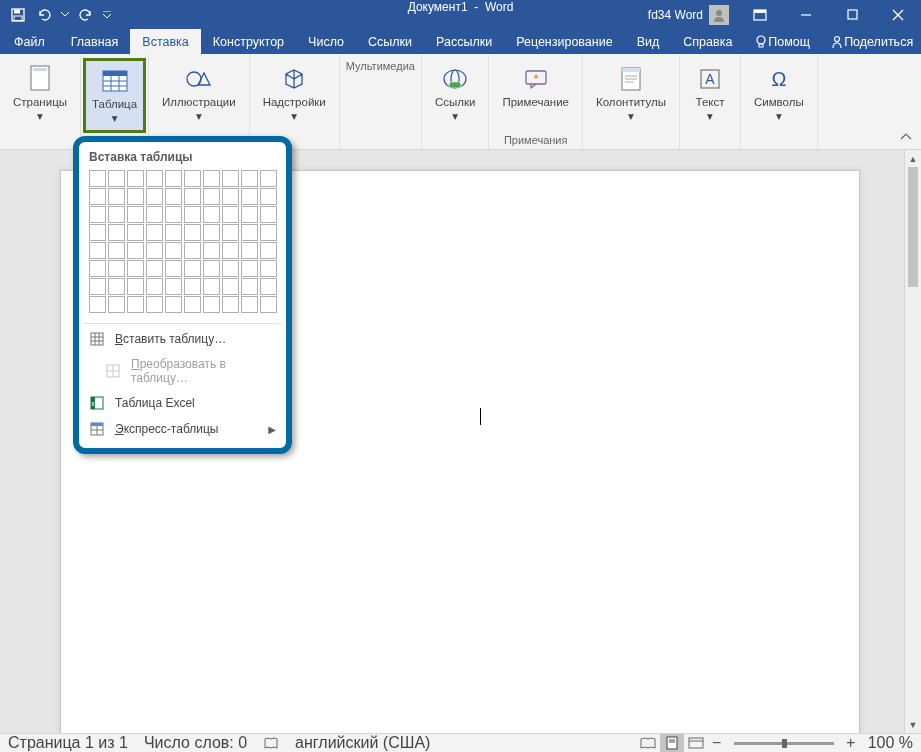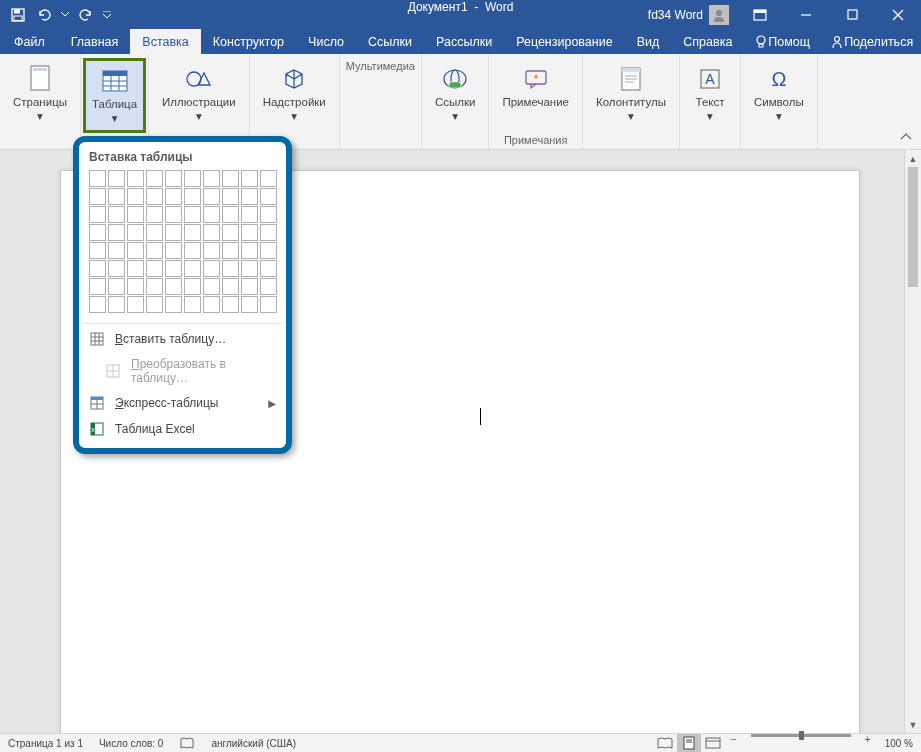--- a/index.html
+++ b/index.html
@@ -43,21 +43,21 @@
 .dd-head { font-size: 12px; font-weight: bold; color: #5b5b5b; padding: 8px 10px 6px; }
 .table-grid { display: grid; grid-template-columns: repeat(10, 18px); gap: 1px; padding: 0 10px 8px; }
 .table-grid div { width: 17px; height: 17px; border: 1px solid #b0b0b0; background: #fff; cursor: pointer; }
 .dd-sep { height: 1px; background: #e1e1e1; margin: 2px 4px; }
 .dd-item { display: flex; align-items: center; gap: 10px; padding: 5px 10px; font-size: 12px; color: #444; cursor: pointer; position: relative; }
 .dd-item.disabled { color: #a0a0a0; cursor: default; padding-left: 26px; }
 .dd-ico { width: 16px; height: 16px; display: flex; align-items: center; justify-content: center; flex-shrink: 0; }
 .dd-arrow { position: absolute; right: 10px; color: #606060; font-size: 10px; }
 .underline-first::first-letter { text-decoration: underline; }
 
-.statusbar { position: absolute; left: 0; right: 0; bottom: 0; height: 19px; background: #f3f3f3; border-top: 1px solid #d4d4d4; display: flex; font-size: 10px; color: #444; }
+.statusbar { position: absolute; left: 0; right: 0; bottom: 0; height: 19px; background: #f3f3f3; border-top: 1px solid #d4d4d4; display: flex; align-items: center; font-size: 16px; color: #444; }
 .sb-item { padding: 0 8px; height: 100%; display: flex; align-items: center; gap: 4px; }
 .sb-spacer { flex: 1; }
 .view-btn { width: 24px; height: 100%; display: flex; align-items: center; justify-content: center; cursor: pointer; }
 .view-btn.active { background: #c4c4c4; }
 .zoom-slider { width: 100px; height: 3px; background: #999; position: relative; margin: 0 8px; }
 .zoom-thumb { position: absolute; left: 48px; top: -3px; width: 5px; height: 9px; background: #666; }
 .zoom-btn { width: 18px; text-align: center; cursor: pointer; color: #555; }
 </style>
 </head>
 <body>
@@ -412,38 +412,38 @@
           <rect x="1" y="1" width="12" height="12" fill="none" stroke="#777"></rect>
           <line x1="7" y1="1" x2="7" y2="13" stroke="#777"></line>
           <line x1="1" y1="7" x2="13" y2="7" stroke="#777"></line>
         </svg>
       </div>
     <span class="underline-first">Преобразовать в таблицу…</span>
   </div>
   <div class="dd-item">
     <div class="dd-ico">
         <svg width="14" height="14">
+          <rect x="1" y="1" width="12" height="12" fill="none" stroke="#1e7145"></rect>
+          <rect x="1" y="1" width="4" height="12" fill="#1e7145"></rect>
+          <text x="3" y="10" font-size="7" fill="#fff" text-anchor="middle">x</text>
+        </svg>
+      </div>
+    <span>Таблица Excel</span>
+  </div>
+  <div class="dd-item">
+    <div class="dd-ico">
+        <svg width="14" height="14">
           <rect x="1" y="1" width="12" height="12" fill="none" stroke="#777"></rect>
           <rect x="1" y="1" width="12" height="3" fill="#5b8bc9"></rect>
           <line x1="1" y1="8" x2="13" y2="8" stroke="#777"></line>
           <line x1="7" y1="4" x2="7" y2="13" stroke="#777"></line>
         </svg>
       </div>
     <span class="underline-first">Экспресс-таблицы</span>
     <span class="dd-arrow">▶</span>
-  </div>
-  <div class="dd-item">
-    <div class="dd-ico">
-        <svg width="14" height="14">
-          <rect x="1" y="1" width="12" height="12" fill="none" stroke="#1e7145"></rect>
-          <rect x="1" y="1" width="4" height="12" fill="#1e7145"></rect>
-          <text x="3" y="10" font-size="7" fill="#fff" text-anchor="middle">x</text>
-        </svg>
-      </div>
-    <span>Таблица Excel</span>
   </div>
 </div>
 
 <div class="statusbar">
   <div class="sb-item">Страница 1 из 1</div>
   <div class="sb-item">Число слов: 0</div>
   <div class="sb-item">
     <svg width="16" height="14">
         <path d="M2 3 Q5 1 8 3 Q11 1 14 3 L14 12 Q11 10 8 12 Q5 10 2 12 Z" fill="none" stroke="#666" stroke-width="1"></path>
       </svg>

